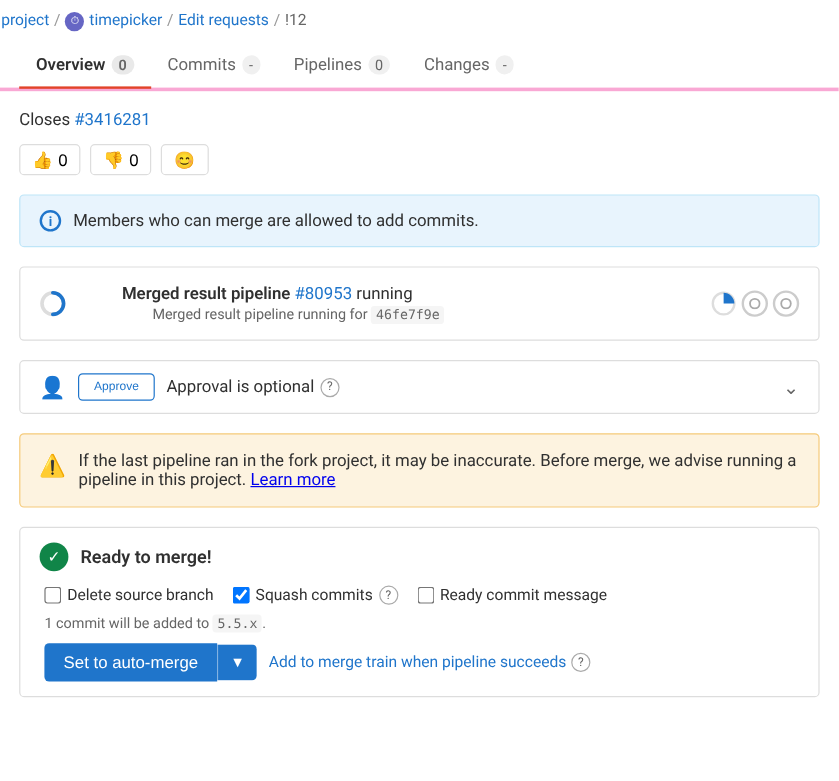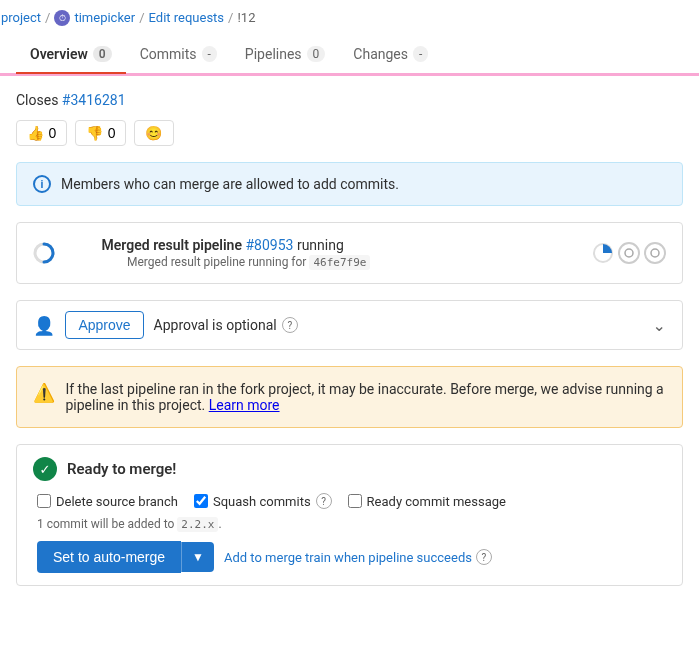--- a/index.html
+++ b/index.html
@@ -204,21 +204,21 @@
       align-items: center;
       gap: 10px;
     }
     .approve-btn {
       border: 1px solid #1f75cb;
       color: #1f75cb;
       background: #fff;
       border-radius: 4px;
       padding: 5px 12px;
       cursor: pointer;
-      font-size: 14px;
+      font-size: 10px;
     }
     .approve-optional {
       font-size: 14px;
       color: #303030;
       display: flex;
       align-items: center;
       gap: 5px;
       text-align: right;
     }
     .help-icon {
@@ -482,21 +482,21 @@
         <input type="checkbox" checked="" style="">
         <span>Squash commits</span>
         <span class="help-icon">?</span>
       </label>
       <label class="checkbox-item">
         <input type="checkbox" style="">
         <span>Ready commit message</span>
       </label>
     </div>
     <div class="commit-note">
-      <span>1 commit will be added to </span><code>2.2.x</code><span>.</span>
+      <span>1 commit will be added to </span><code>5.5.x</code><span>.</span>
     </div>
     <div class="merge-buttons">
       <div class="merge-btn-group">
         <button class="merge-btn">Set to auto-merge</button>
         <button class="merge-btn-dropdown">▼</button>
       </div>
       <a href="#" class="train-link">
         <span>Add to merge train when pipeline succeeds</span>
         <span class="help-icon">?</span>
       </a>

